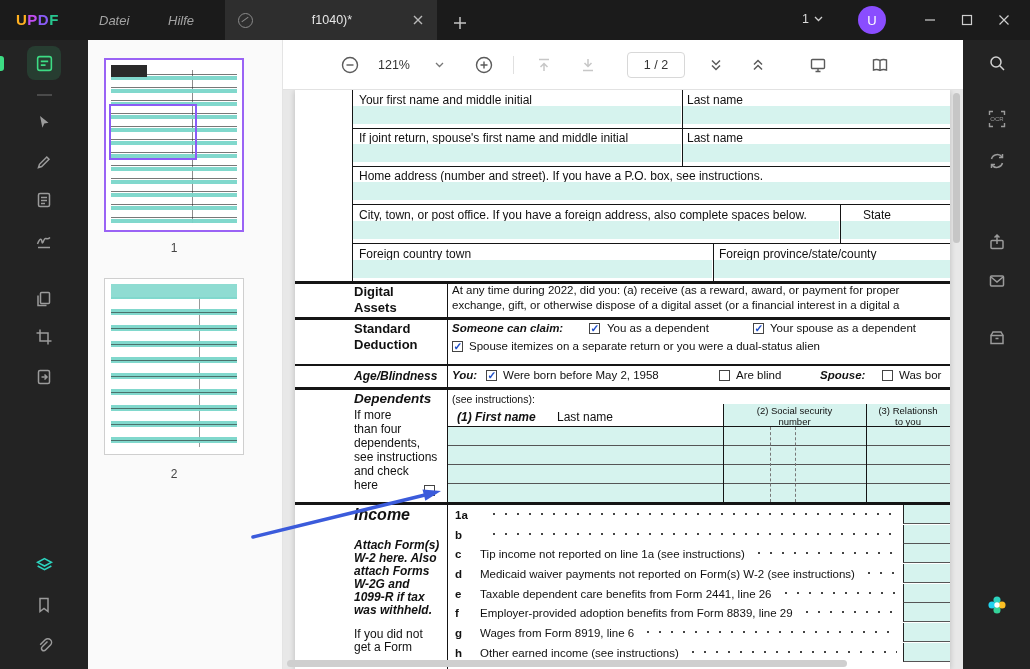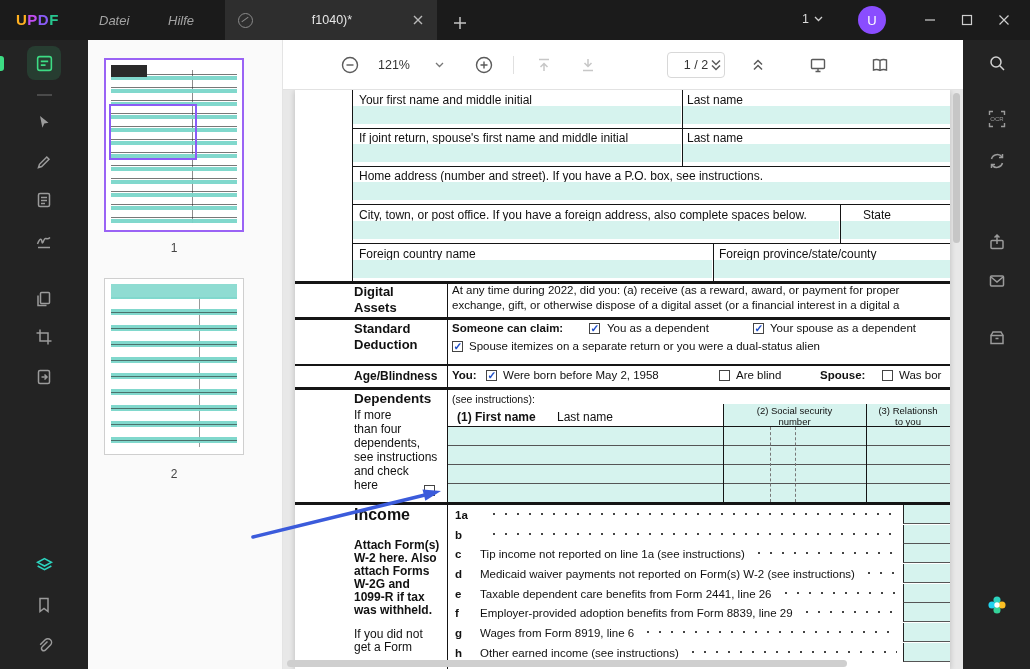--- a/index.html
+++ b/index.html
@@ -56,33 +56,33 @@
   .thumb-label { position:absolute; left:16px; width:140px; text-align:center; font-size:12px; color:#444; }
 
   
   .main { position:absolute; left:283px; top:40px; width:680px; height:629px; background:#e8e8e8; }
   .doc-toolbar { position:absolute; left:0; top:0; width:680px; height:50px; background:#fff; border-bottom:1px solid #e2e2e2; z-index:6; }
   .tbtn { position:absolute; top:16px; width:18px; height:18px; color:#5a5a5a; }
   .tbtn.dis { color:#c7c7c7; }
   .zoom-label { position:absolute; left:86px; top:18px; width:50px; text-align:center; font-size:12.5px; color:#333; }
   .tb-divider { position:absolute; left:230px; top:16px; width:1px; height:18px; background:#e0e0e0; }
   .page-box { position:absolute; left:344px; top:12px; width:58px; height:26px; border:1px solid #d8d8d8; border-radius:4px;
-              display:flex; align-items:center; justify-content:center; font-size:12.5px; color:#333; background:#fff;margin-left:40px; }
+              display:flex; align-items:center; justify-content:center; font-size:12.5px; color:#333; background:#fff; }
 
   
   .viewport { position:absolute; left:0; top:50px; width:680px; height:579px; background:#e8e8e8; overflow:hidden; }
   .page { position:absolute; left:12px; top:0; width:655px; height:579px; background:#fff;
           box-shadow:0 1px 6px rgba(0,0,0,.2); overflow:hidden; color:#111; }
   .vscroll { position:absolute; right:3px; top:3px; width:7px; height:150px; background:#c6c6c6; border-radius:4px; z-index:8; }
   .hscroll { position:absolute; left:4px; bottom:2px; width:560px; height:7px; background:#cfcfcf; border-radius:4px; z-index:8; }
 
   
   .flabel { position:absolute; font-size:12px; }
   .ftext  { position:absolute; font-size:11.5px; }
-  .b { font-weight:bold; }
+  .b { font-weight:bold;font-style:italic; }
   .pre { white-space:pre-line; }
   .fstrip { position:absolute; height:18px; background:#d6f3ee; }
   .hline { position:absolute; left:57px; right:0; height:1px; background:#151515; }
   .hline.full { left:0; }
   .hline.thick { height:2.5px; }
   .vline { position:absolute; width:1px; background:#151515; }
   .vdash { position:absolute; width:0; border-left:1px dashed #777; }
   .sec-title { position:absolute; left:59px; font-weight:bold; font-size:13px; line-height:16px; white-space:pre-line; }
   .cb { position:absolute; width:11px; height:11px; border:1.3px solid #444; background:#fff; }
   .cb.on::after { content:"✓"; position:absolute; left:0.5px; top:-2px; font-size:10.5px; font-weight:bold; color:#2050c8; }
@@ -310,21 +310,21 @@
         <div class="fstrip" style="left:58px;top:92px;width:597px"></div>
         <div class="hline" style="top:114px"></div>
 
         <span class="flabel" style="left:64px;top:118px">City, town, or post office. If you have a foreign address, also complete spaces below.</span>
         <span class="flabel" style="left:568px;top:118px">State</span>
         <div class="fstrip" style="left:58px;top:131px;width:486px"></div>
         <div class="fstrip" style="left:546px;top:131px;width:109px"></div>
         <div class="vline" style="left:545px;top:114px;height:39px"></div>
         <div class="hline" style="top:153px"></div>
 
-        <span class="flabel" style="left:64px;top:157px">Foreign country name</span>
+        <span class="flabel" style="left:64px;top:157px">Foreign country town</span>
         <span class="flabel" style="left:424px;top:157px">Foreign province/state/county</span>
         <div class="fstrip" style="left:58px;top:170px;width:359px"></div>
         <div class="fstrip" style="left:419px;top:170px;width:236px"></div>
         <div class="vline" style="left:418px;top:153px;height:38px"></div>
         <div class="vline" style="left:57px;top:0;height:191px"></div>
         <div class="hline full thick" style="top:191px"></div>
 
         <div class="vline" style="left:152px;top:191px;height:388px"></div>
 
         <div class="sec-title" style="top:194px">Digital

